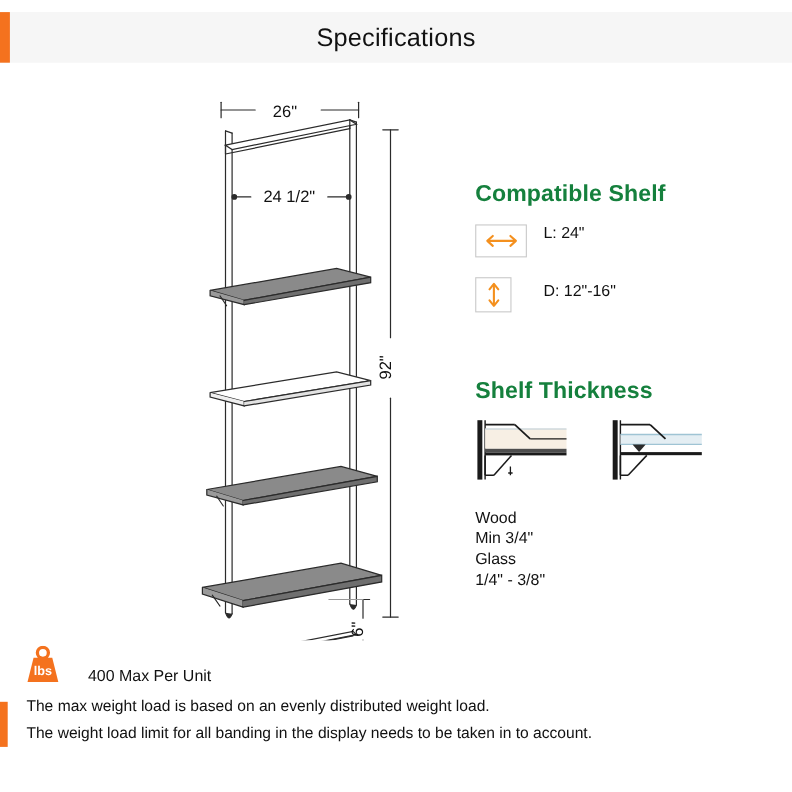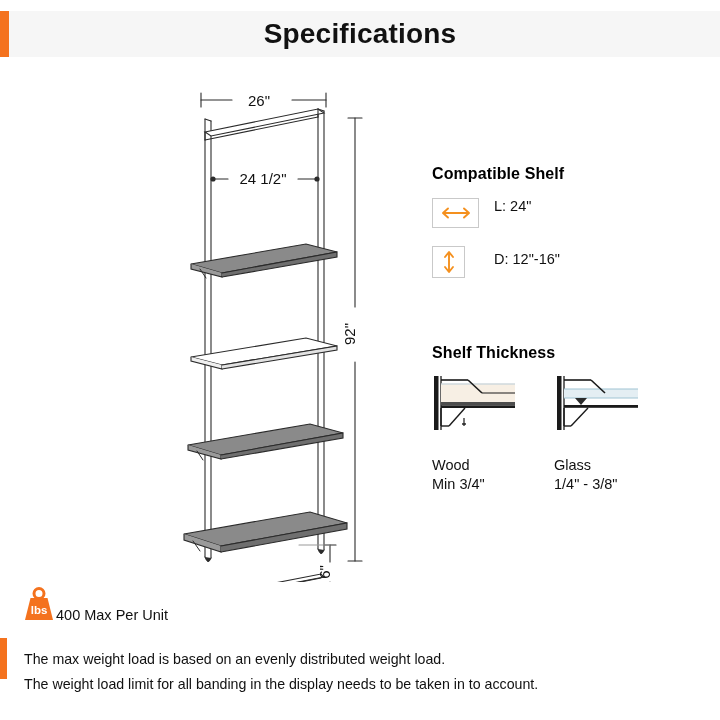--- a/index.html
+++ b/index.html
@@ -18,61 +18,61 @@
     position:absolute;left:0;top:11px;width:720px;height:46px;
     background:#f6f6f6;
   }
   .header-accent{
     position:absolute;left:0;top:11px;width:9px;height:46px;
     background:#f4721e;
   }
   .header-title{
     position:absolute;left:0;top:11px;width:720px;height:46px;
     line-height:46px;text-align:center;
-    font-size:28px;font-weight:700;color:#111;
+    font-size:23px;font-weight:400;color:#111;
     letter-spacing:.2px;
   }
 
   
   .drawing{position:absolute;left:0;top:62px;width:410px;height:520px;}
   .drawing svg{display:block;}
 
   
   .right-col{position:absolute;left:432px;top:165px;width:280px;}
 
   .sec-title{
-    font-size:16px;font-weight:bold;color:#000000;letter-spacing:.1px;
+    font-size:21px;font-weight:bold;color:#15803d;letter-spacing:.1px;
   }
 
   .spec-row{display:flex;align-items:flex-start;}
   .spec-row .txt{font-size:14.5px;line-height:19px;color:#111;}
 
   .icon-box{
     box-sizing:border-box;
     border:1.6px solid #c9c9c9;
     background:#fff;
     display:flex;align-items:center;justify-content:center;
     flex:none;
   }
   .icon-box.h{width:47px;height:30px;}
   .icon-box.v{width:33px;height:32px;}
 
   
   .thick-wrap{position:absolute;left:432px;top:332px;width:280px;margin-top:12px;}
   .thick-diagrams{position:relative;height:72px;margin-top:12px;}
-  .thick-labels{display:flex;margin-top:10px;}
+  .thick-labels{display:flex;margin-top:10px;flex-direction:column;}
   .thick-labels .col{font-size:14.5px;line-height:19px;color:#111;}
   .thick-labels .col.a{width:122px;}
 
   
   .footer{position:absolute;left:0;top:585px;width:720px;height:135px;}
   .weight-row{position:absolute;left:22px;top:2px;display:flex;align-items:flex-end;}
-  .weight-text{font-size:14.5px;color:#111;margin-left:0;font-weight:400;}
+  .weight-text{font-size:14.5px;color:#111;margin-left:24px;font-weight:400;}
   .footer-accent{position:absolute;left:0;top:53px;width:7px;height:41px;background:#f4721e;}
-  .footer-lines{position:absolute;left:24px;top:62px;width:680px;}
+  .footer-lines{position:absolute;left:24px;top:45px;width:680px;}
   .footer-lines .ln{font-size:14.2px;line-height:25px;color:#111;}
 </style>
 </head>
 <body>
 
 <div class="page">
 
   <div class="header"></div>
   <div class="header-accent"></div>
   <div class="header-title">Specifications</div>

